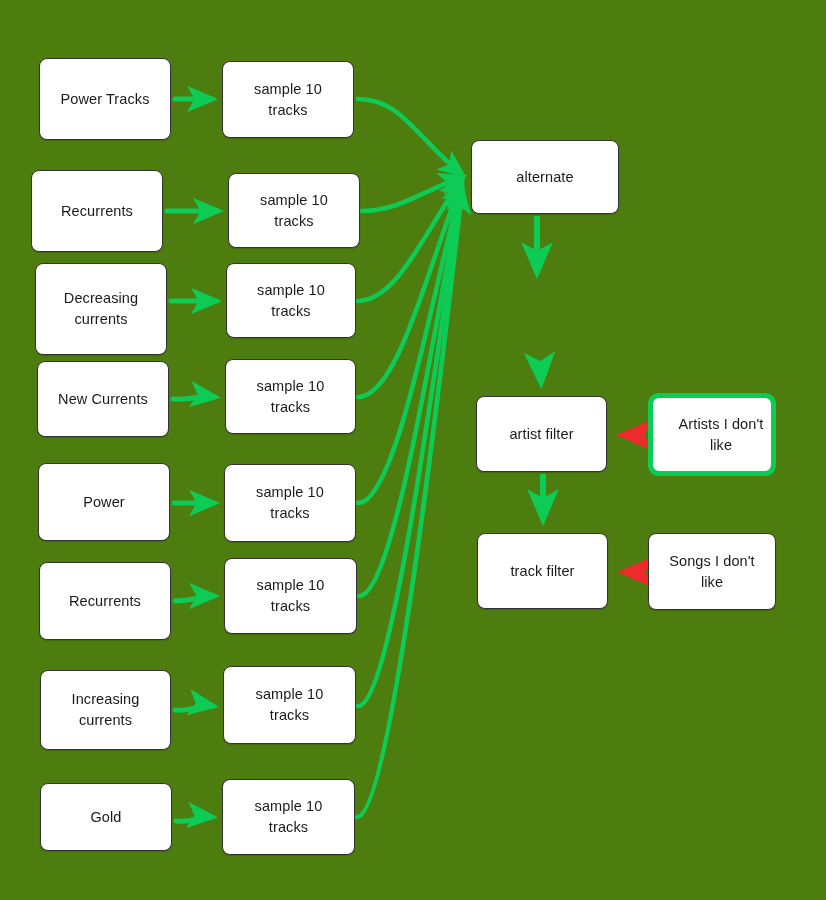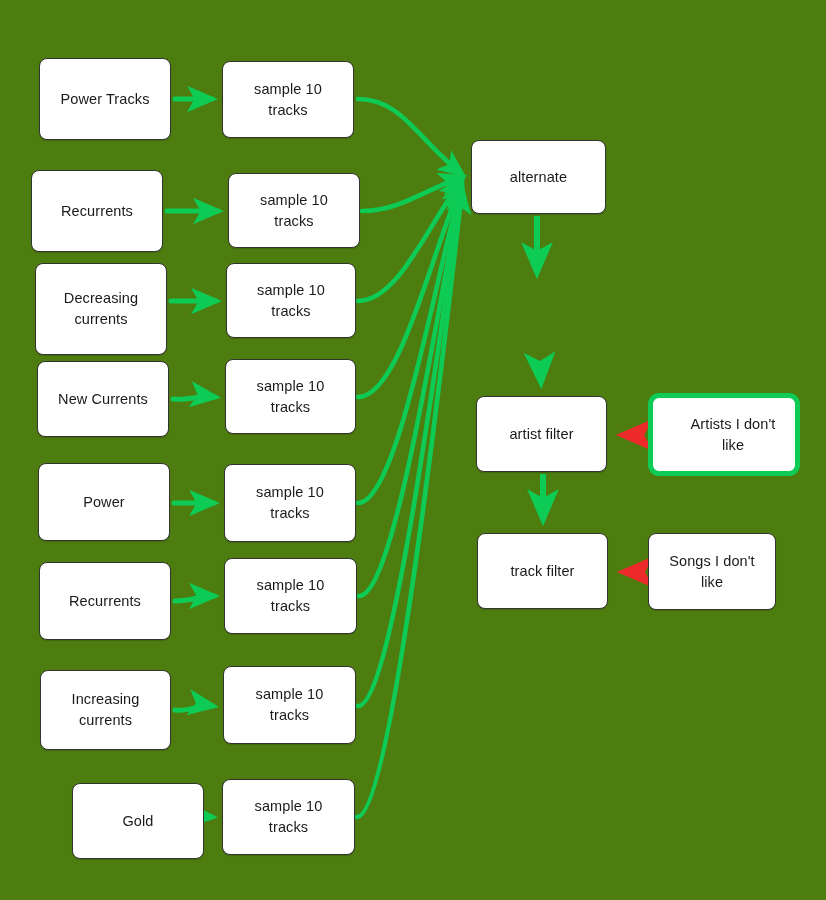--- a/index.html
+++ b/index.html
@@ -118,21 +118,21 @@
   </div>
   <div class="node" style="left:38px; top:463px; width:132px; height:78px;">
     <span class="label">Power</span>
   </div>
   <div class="node" style="left:39px; top:562px; width:132px; height:78px;">
     <span class="label">Recurrents</span>
   </div>
   <div class="node" style="left:40px; top:670px; width:131px; height:80px;justify-content:flex-end;">
     <span class="label">Increasing<br>currents</span>
   </div>
-  <div class="node" style="left:40px; top:783px; width:132px; height:76px;margin-left:32px;">
+  <div class="node" style="left:40px; top:783px; width:132px; height:68px;">
     <span class="label">Gold</span>
   </div>
 
   <div class="node" style="left:222px; top:61px; width:132px; height:77px;">
     <span class="label">sample 10<br>tracks</span>
   </div>
   <div class="node" style="left:228px; top:173px; width:132px; height:75px;">
     <span class="label">sample 10<br>tracks</span>
   </div>
   <div class="node" style="left:226px; top:263px; width:130px; height:75px;">
@@ -147,30 +147,30 @@
   <div class="node" style="left:224px; top:558px; width:133px; height:76px;">
     <span class="label">sample 10<br>tracks</span>
   </div>
   <div class="node" style="left:223px; top:666px; width:133px; height:78px;">
     <span class="label">sample 10<br>tracks</span>
   </div>
   <div class="node" style="left:222px; top:779px; width:133px; height:76px;">
     <span class="label">sample 10<br>tracks</span>
   </div>
 
-  <div class="node" style="left:471px; top:140px; width:135px; height:74px;">
+  <div class="node" style="left:471px; top:140px; width:148px; height:74px;">
     <span class="label">alternate</span>
   </div>
   <div class="node" style="left:477px; top:533px; width:131px; height:76px;">
     <span class="label">track filter</span>
   </div>
   <div class="node" style="left:476px; top:396px; width:131px; height:76px;">
     <span class="label">artist filter</span>
   </div>
 
-  <div class="node selected" style="left:648px; top:393px; width:152px; height:83px;padding-left:24px;">
+  <div class="node selected" style="left:648px; top:393px; width:128px; height:83px;padding-left:24px;">
     <span class="label">Artists I don't<br>like</span>
   </div>
   <div class="node" style="left:648px; top:533px; width:128px; height:77px;">
     <span class="label">Songs I don't<br>like</span>
   </div>
 
 </div>
 
 </body></html>

